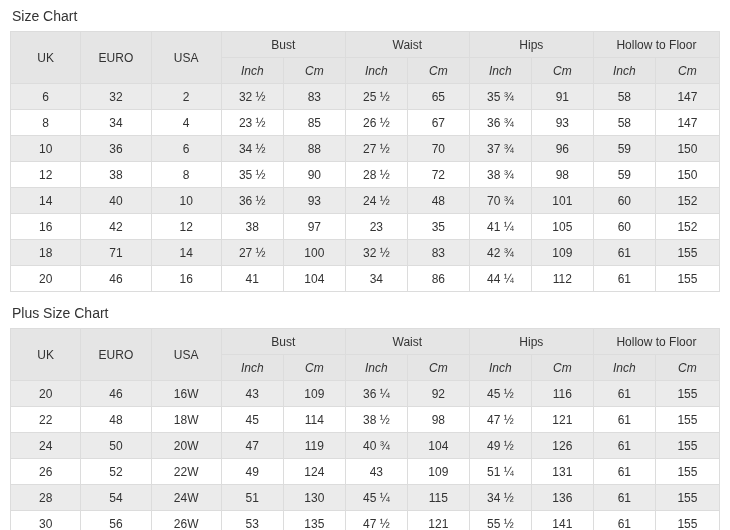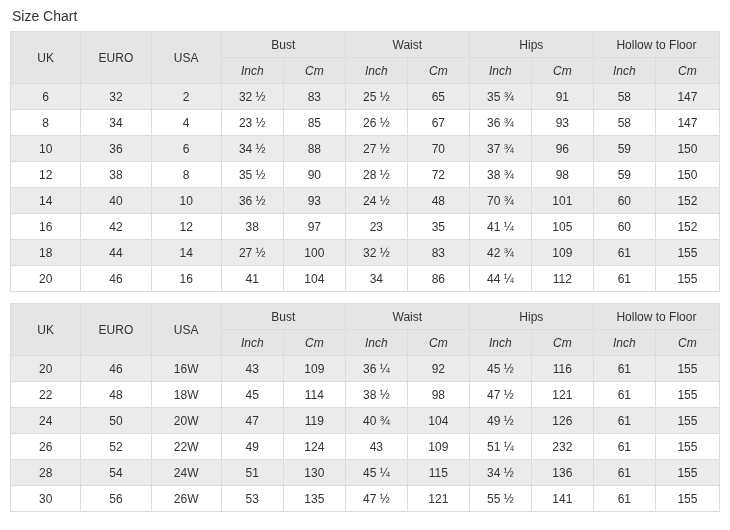--- a/index.html
+++ b/index.html
@@ -178,21 +178,21 @@
           <td>97</td>
           <td>23</td>
           <td>35</td>
           <td>41 ¼</td>
           <td>105</td>
           <td>60</td>
           <td>152</td>
         </tr>
         <tr class="shaded">
           <td>18</td>
-          <td>44</td>
+          <td>71</td>
           <td>14</td>
           <td>27 ½</td>
           <td>100</td>
           <td>32 ½</td>
           <td>83</td>
           <td>42 ¾</td>
           <td>109</td>
           <td>61</td>
           <td>155</td>
         </tr>
@@ -207,20 +207,21 @@
           <td>44 ¼</td>
           <td>112</td>
           <td>61</td>
           <td>155</td>
         </tr>
       </tbody>
   </table>
 
   <div class="spacer"></div>
 
+  <h2 class="section-title">Plus Size Chart</h2>
 
   <table class="size-table">
     <colgroup>
       <col style="width:68px">
         <col style="width:68px">
         <col style="width:68px">
       <col style="width:60px">
         <col style="width:60px">
       <col style="width:60px">
         <col style="width:60px">
@@ -292,21 +293,21 @@
         </tr>
         <tr class="plain">
           <td>26</td>
           <td>52</td>
           <td>22W</td>
           <td>49</td>
           <td>124</td>
           <td>43</td>
           <td>109</td>
           <td>51 ¼</td>
-          <td>232</td>
+          <td>131</td>
           <td>61</td>
           <td>155</td>
         </tr>
         <tr class="shaded">
           <td>28</td>
           <td>54</td>
           <td>24W</td>
           <td>51</td>
           <td>130</td>
           <td>45 ¼</td>

